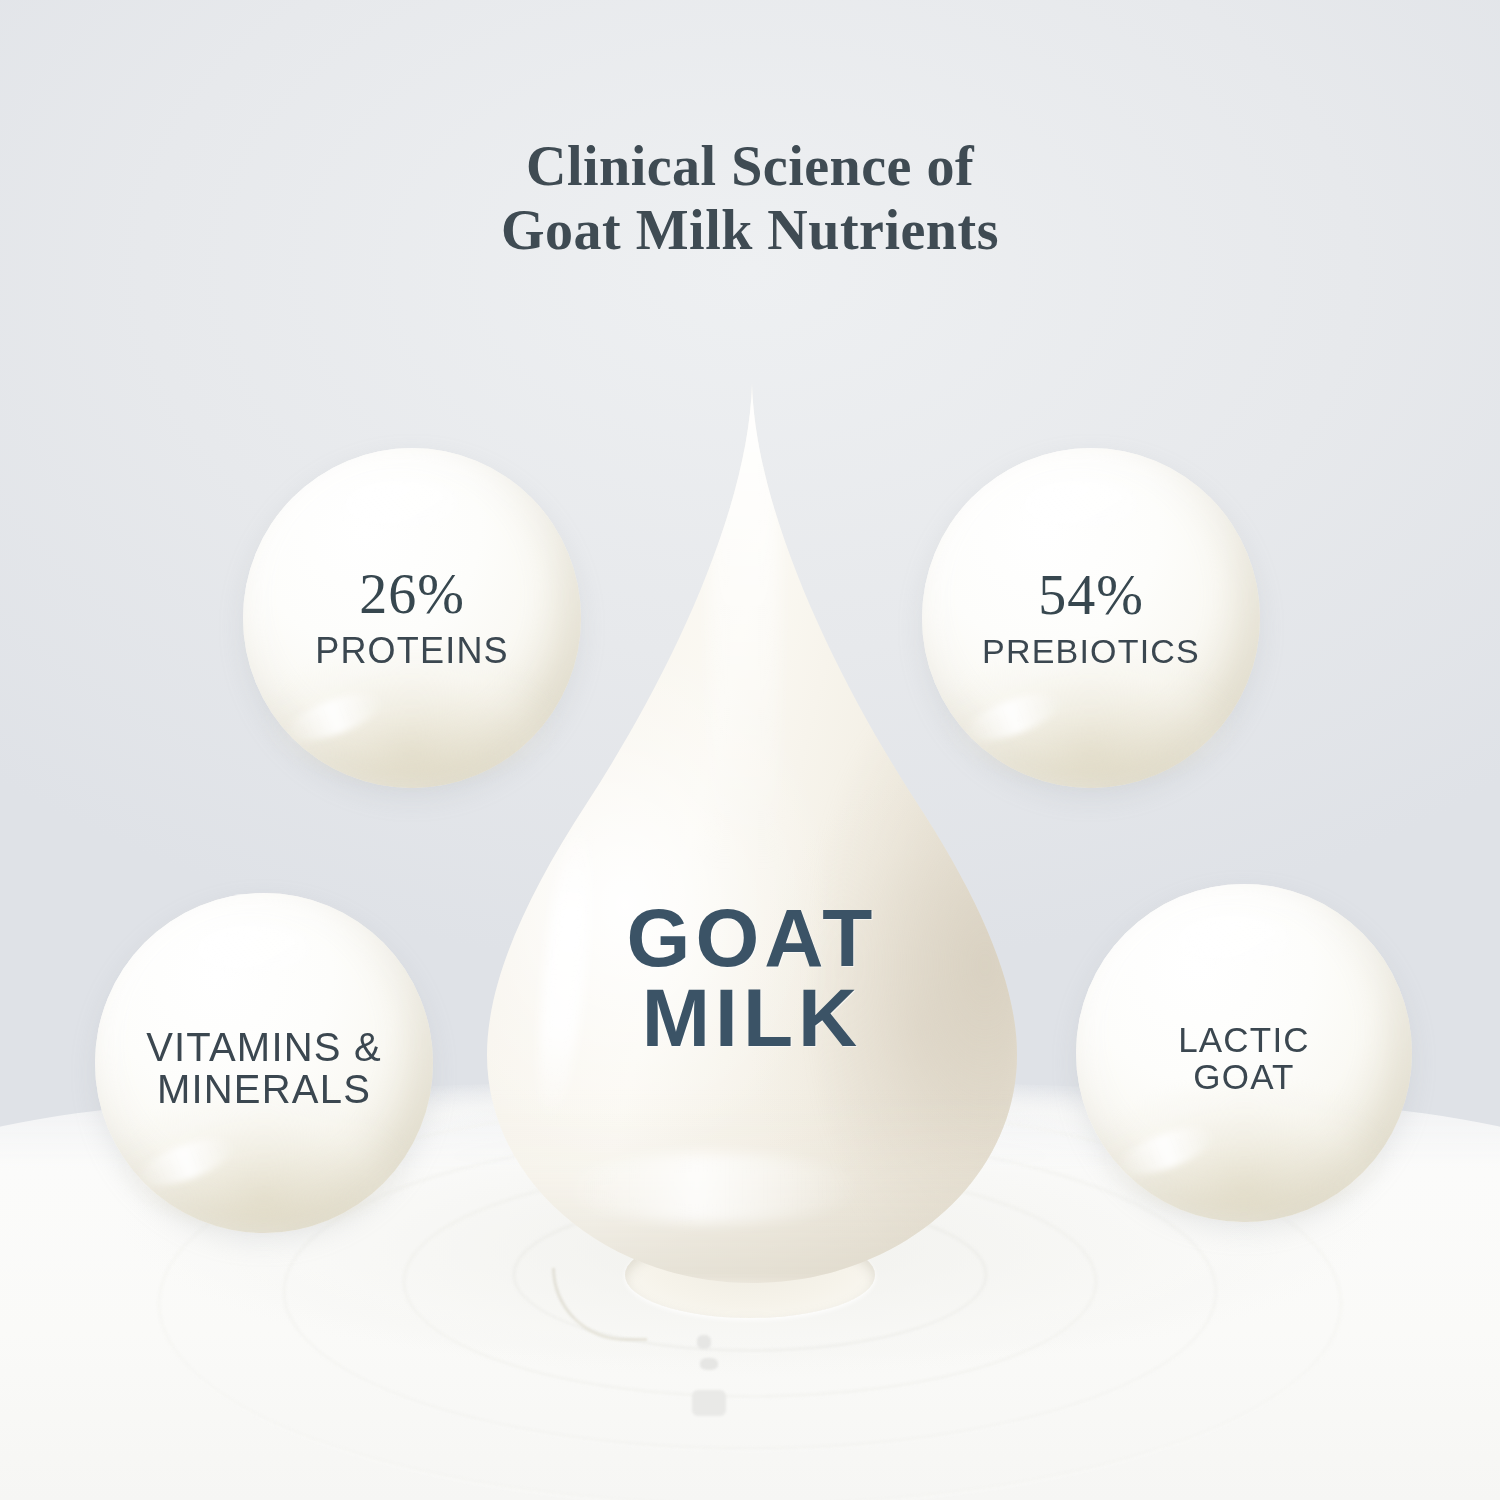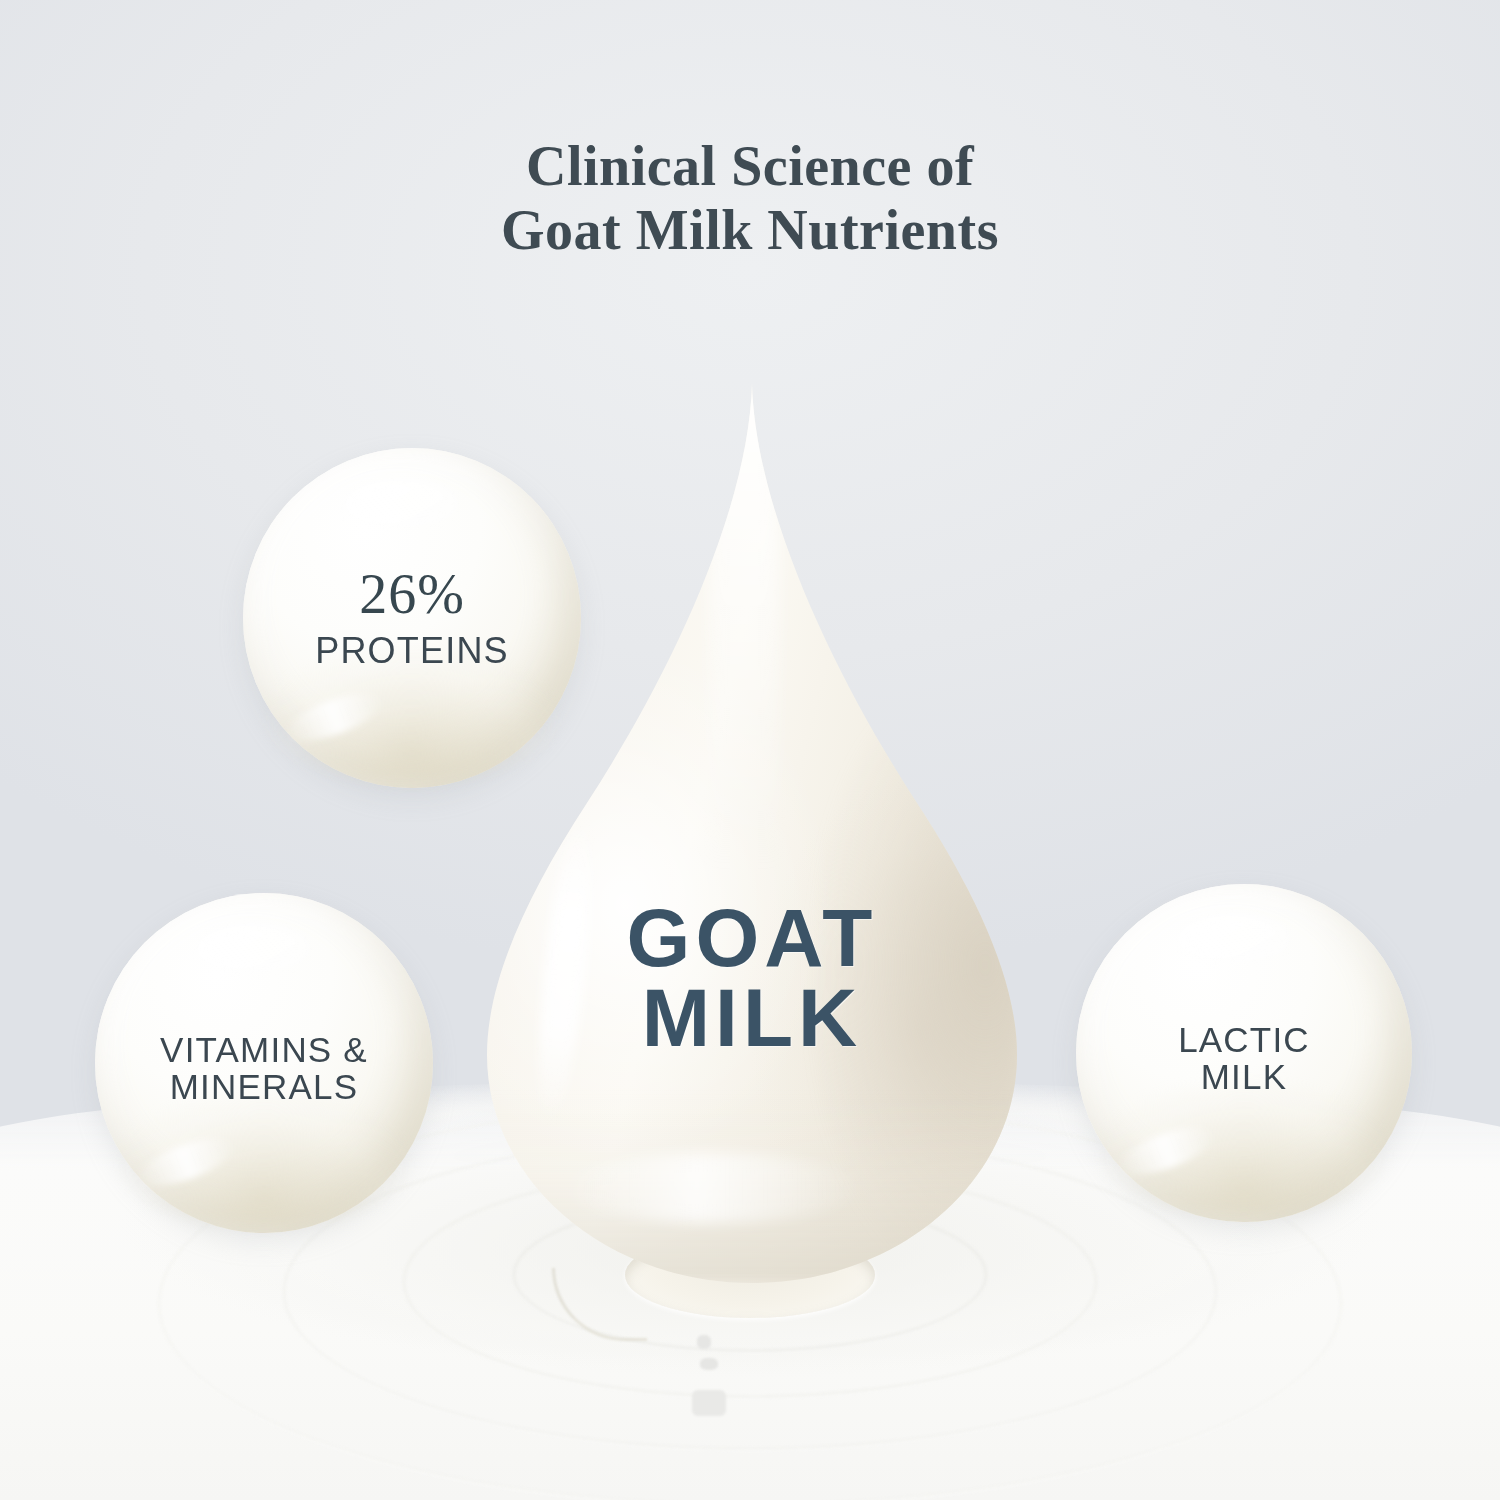--- a/index.html
+++ b/index.html
@@ -179,21 +179,21 @@
     position:relative;z-index:2;
   }
 
   #bubble-proteins   {left:243px; top:448px; width:338px; height:340px;}
   #bubble-prebiotics {left:922px; top:448px; width:338px; height:340px;}
   #bubble-vitamins   {left:95px;  top:893px; width:338px; height:340px;}
   #bubble-aha        {left:1076px;top:884px; width:336px; height:338px;}
 
   #bubble-prebiotics .cap{font-size:34px;}
   #bubble-vitamins .num, #bubble-aha .num{font-size:78px;}
-  #bubble-vitamins .cap{font-size:35px;}
+  #bubble-vitamins .cap{font-size:40px;}
   #bubble-aha .cap{font-size:35px;}
 </style>
 </head>
 <body>
 
 <div id="stage">
 
   <div class="milk-pool">
     <div class="surface-shade"></div>
     <div class="ripple r4"></div>
@@ -221,30 +221,37 @@
   </div>
 
   <div class="bubble" id="bubble-proteins">
     <div class="spec"></div>
     <div class="undershade"></div>
     <div class="lowsheen"></div>
     <div class="num">26%</div>
     <div class="cap">PROTEINS</div>
   </div>
 
+  <div class="bubble" id="bubble-prebiotics">
+    <div class="spec"></div>
+    <div class="undershade"></div>
+    <div class="lowsheen"></div>
+    <div class="num">54%</div>
+    <div class="cap">PREBIOTICS</div>
+  </div>
 
   <div class="bubble" id="bubble-vitamins">
     <div class="spec"></div>
     <div class="undershade"></div>
     <div class="lowsheen"></div>
     <div class="cap">VITAMINS &amp;
 MINERALS</div>
   </div>
 
   <div class="bubble" id="bubble-aha">
     <div class="spec"></div>
     <div class="undershade"></div>
     <div class="lowsheen"></div>
     <div class="cap">LACTIC
-MILK</div>
+GOAT</div>
   </div>
 
 </div>
 
 </body></html>

